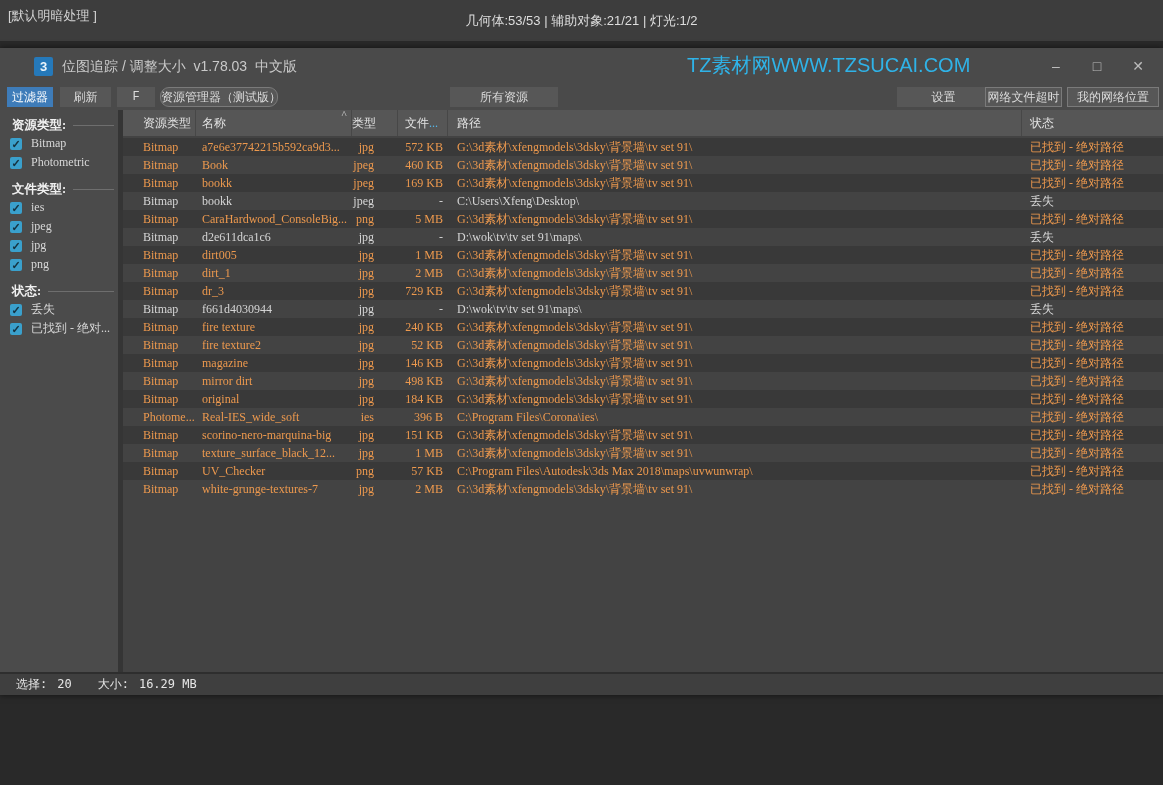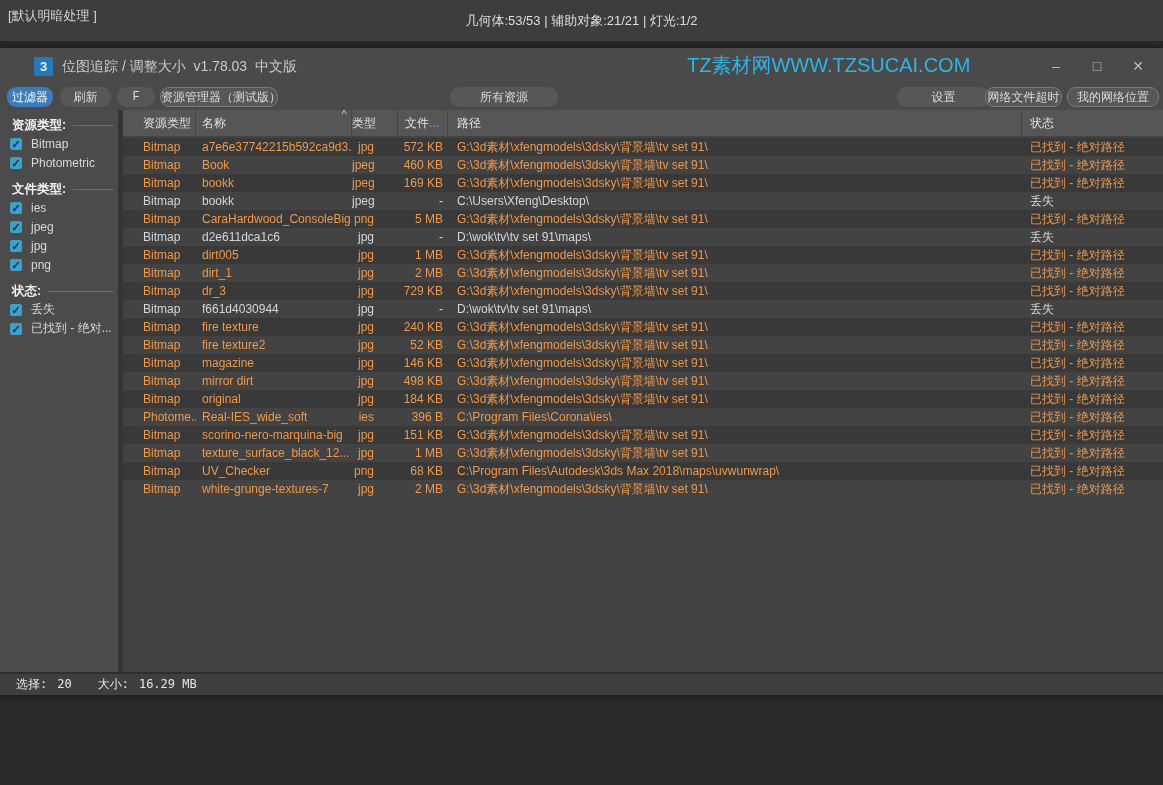--- a/index.html
+++ b/index.html
@@ -15,31 +15,31 @@
   .window { position:absolute; left:0; top:48px; width:1163px; height:647px; background:#434343; box-shadow:0 0 6px rgba(0,0,0,.6); }
 
   .titlebar { position:absolute; left:0; top:0; width:100%; height:37px; background:#4a4a4a; }
   .app-icon { position:absolute; left:34px; top:9px; width:19px; height:19px; background:#2579ba; border-radius:2px; color:#eaf4fb; font-weight:bold; font-size:13px; line-height:19px; text-align:center; }
   .title-text { position:absolute; left:62px; top:10px; color:#c9c9c9; font-size:14px; white-space:pre; }
   .watermark { position:absolute; left:687px; top:4px; color:#2fb3e8; font-size:20px; white-space:nowrap; }
   .win-btn { position:absolute; top:0; width:32px; height:37px; color:#bcbcbc; font-size:14px; line-height:37px; text-align:center; cursor:default; }
   .btn-min { left:1040px; } .btn-max { left:1081px; } .btn-close { left:1122px; }
 
   .toolbar { position:absolute; left:0; top:37px; width:100%; height:25px; background:#4a4a4a; }
-  .tbtn { position:absolute; top:2px; height:20px; background:#575757; border-radius:9px; color:#dcdcdc; font-size:12px; line-height:20px; text-align:center; white-space:nowrap; overflow:hidden; }
+  .tbtn { position:absolute; top:2px; height:20px; background:#575757; border-radius:0; color:#dcdcdc; font-size:12px; line-height:20px; text-align:center; white-space:nowrap; overflow:hidden; }
   .tbtn-filter { left:7px; width:46px; background:#3e7cb9; color:#fff; }
   .tbtn-refresh { left:60px; width:51px; }
   .tbtn-f { left:117px; width:38px; font-family:"Liberation Mono", monospace; }
   .tbtn-resman { left:160px; width:118px; border:1px solid #7a7a7a; border-radius:9px; line-height:18px; }
   .tbtn-allres { left:450px; width:108px; }
   .tbtn-settings { left:897px; width:93px; }
   .tbtn-nettime { left:985px; width:77px; border:1px solid #7a7a7a; line-height:18px; }
   .tbtn-netplace { left:1067px; width:92px; border:1px solid #7a7a7a; line-height:18px; }
 
-  .main { position:absolute; left:0; top:62px; right:0; bottom:23px; }
+  .main { position:absolute; left:0; top:62px; right:0; bottom:23px;font-family:Liberation Serif, serif; }
   .sidebar { position:absolute; left:0; top:0; width:118px; height:100%; background:#4b4b4b; padding-top:6px; }
   .side-gap { position:absolute; left:118px; top:0; width:5px; height:100%; background:#353535; }
 
   .sb-label { display:flex; align-items:center; height:18px; padding-left:12px; color:#f0f0f0; font-size:12.5px; font-weight:bold; }
   .sb-label::after { content:""; flex:1; height:1px; background:#6e6e6e; margin:0 4px 0 7px; }
   .sb-label.gap { margin-top:8px; }
   .sb-item { display:flex; align-items:center; gap:9px; height:19px; padding-left:10px; color:#d8d8d8; font-size:12px; white-space:nowrap; overflow:hidden; }
   .cb { flex:0 0 12px; width:12px; height:12px; background:#3aa0cc; border-radius:2px; color:#143240; font-size:11px; line-height:12px; text-align:center; font-weight:bold; }
 
   .table { position:absolute; left:123px; right:0; top:0; height:100%; background:#434343; }
@@ -296,21 +296,21 @@
               <span class="c2">texture_surface_black_12...</span>
               <span class="c3">jpg</span>
               <span class="c4">1 MB</span>
               <span class="c5">G:\3d素材\xfengmodels\3dsky\背景墙\tv set 91\</span>
               <span class="c6">已找到 - 绝对路径</span>
             </div>
             <div class="row found">
               <span class="c1">Bitmap</span>
               <span class="c2">UV_Checker</span>
               <span class="c3">png</span>
-              <span class="c4">68 KB</span>
+              <span class="c4">57 KB</span>
               <span class="c5">C:\Program Files\Autodesk\3ds Max 2018\maps\uvwunwrap\</span>
               <span class="c6">已找到 - 绝对路径</span>
             </div>
             <div class="row found">
               <span class="c1">Bitmap</span>
               <span class="c2">white-grunge-textures-7</span>
               <span class="c3">jpg</span>
               <span class="c4">2 MB</span>
               <span class="c5">G:\3d素材\xfengmodels\3dsky\背景墙\tv set 91\</span>
               <span class="c6">已找到 - 绝对路径</span>

